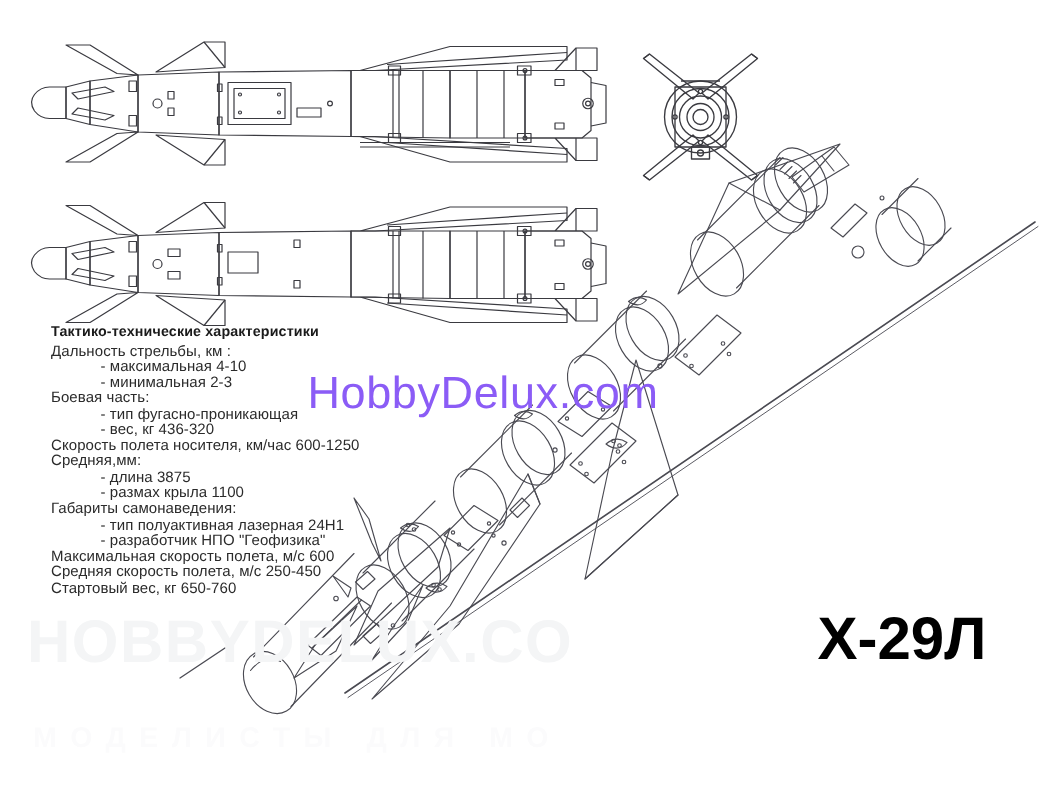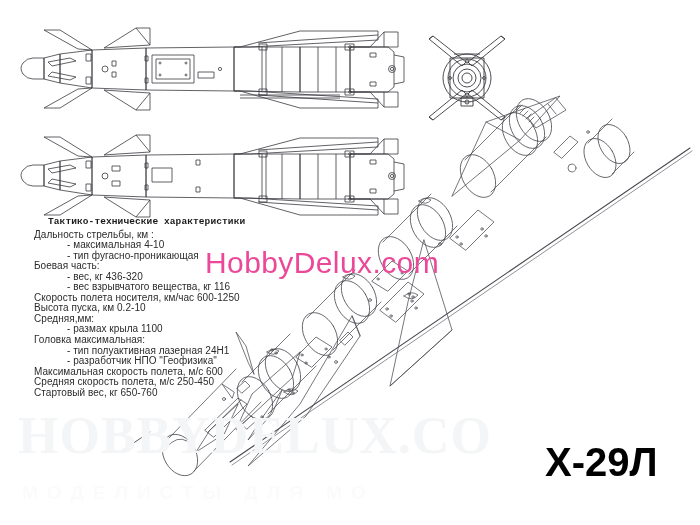--- a/index.html
+++ b/index.html
@@ -23,31 +23,31 @@
     height: 525px;
   }
   
   .wm-mid {
     position: absolute;
     left: 205px;
     top: 246px;
     font-family: "Liberation Sans", sans-serif;
     font-size: 30px;
     font-weight: 400;
-    color: #ec4899;
+    color: #8b5cf6;
     letter-spacing: 0.4px;
     white-space: nowrap;
     z-index: 2;
   }
   .wm-big {
     position: absolute;
     left: 18px;
     top: 406px;
-    font-family: Liberation Serif, serif;
-    font-size: 52px;
+    font-family: Liberation Sans, sans-serif;
+    font-size: 40px;
     font-weight: 700;
     color: #f4f5f6;
     letter-spacing: 1px;
     white-space: nowrap;
     z-index: 1;
   }
   .wm-sub {
     position: absolute;
     left: 22px;
     top: 482px;
@@ -61,27 +61,26 @@
   }
   
   #spec-block {
     position: absolute;
     left: 34px;
     top: 216px;
     z-index: 6;
     width: 290px;
   }
   #spec-title {
-    font-family: Liberation Mono, monospace;
+    font-family: Liberation Sans, sans-serif;
     font-size: 9.5px;
     font-weight: 700;
     color: #1a1a1a;
     margin-bottom: 2.5px;
     letter-spacing: 0.1px;
-    margin-left: 14px;
   }
   .spec-line {
     font-family: Liberation Sans, sans-serif;
     font-size: 10px;
     font-weight: 400;
     color: #2b2b2b;
     line-height: 10.55px;
     white-space: nowrap;
     letter-spacing: 0.05px;
   }
@@ -93,21 +92,20 @@
     position: absolute;
     left: 545px;
     top: 404px;
     font-family: "Liberation Sans", sans-serif;
     font-size: 40px;
     font-weight: 700;
     color: #000000;
     letter-spacing: 0px;
     z-index: 7;
     white-space: nowrap;
-    margin-top: 36px;
   }
 </style>
 </head>
 <body>
 
 <div id="page">
 
   <svg class="layer" viewBox="0 0 700 525">
     <g fill="none" stroke="#3a3a40" stroke-width="0.8" stroke-linejoin="round">
 
@@ -404,29 +402,29 @@
 
   <div class="wm-mid">HobbyDelux.com</div>
   <div class="wm-big">HOBBYDELUX.CO</div>
   <div class="wm-sub">МОДЕЛИСТЫ ДЛЯ МО</div>
 
   <div id="spec-block">
     <div id="spec-title">Тактико-технические характеристики</div>
     <div id="spec-lines">
         <div class="spec-line">Дальность стрельбы, км :</div>
         <div class="spec-line ind">- максимальная 4-10</div>
+        <div class="spec-line ind">- минимальная 2-3</div>
+        <div class="spec-line">Боевая часть:</div>
         <div class="spec-line ind">- тип фугасно-проникающая</div>
-        <div class="spec-line">Боевая часть:</div>
         <div class="spec-line ind">- вес, кг 436-320</div>
-        <div class="spec-line ind">- вес взрывчатого вещества, кг 116</div>
         <div class="spec-line">Скорость полета носителя, км/час 600-1250</div>
-        <div class="spec-line">Высота пуска, км 0.2-10</div>
         <div class="spec-line">Средняя,мм:</div>
+        <div class="spec-line ind">- длина 3875</div>
         <div class="spec-line ind">- размах крыла 1100</div>
-        <div class="spec-line">Головка максимальная:</div>
+        <div class="spec-line">Габариты самонаведения:</div>
         <div class="spec-line ind">- тип полуактивная лазерная 24Н1</div>
         <div class="spec-line ind">- разработчик НПО "Геофизика"</div>
         <div class="spec-line">Максимальная скорость полета, м/с 600</div>
         <div class="spec-line">Средняя скорость полета, м/с 250-450</div>
         <div class="spec-line">Стартовый вес, кг 650-760</div>
       </div>
   </div>
 
   <div id="designation">Х-29Л</div>
 

